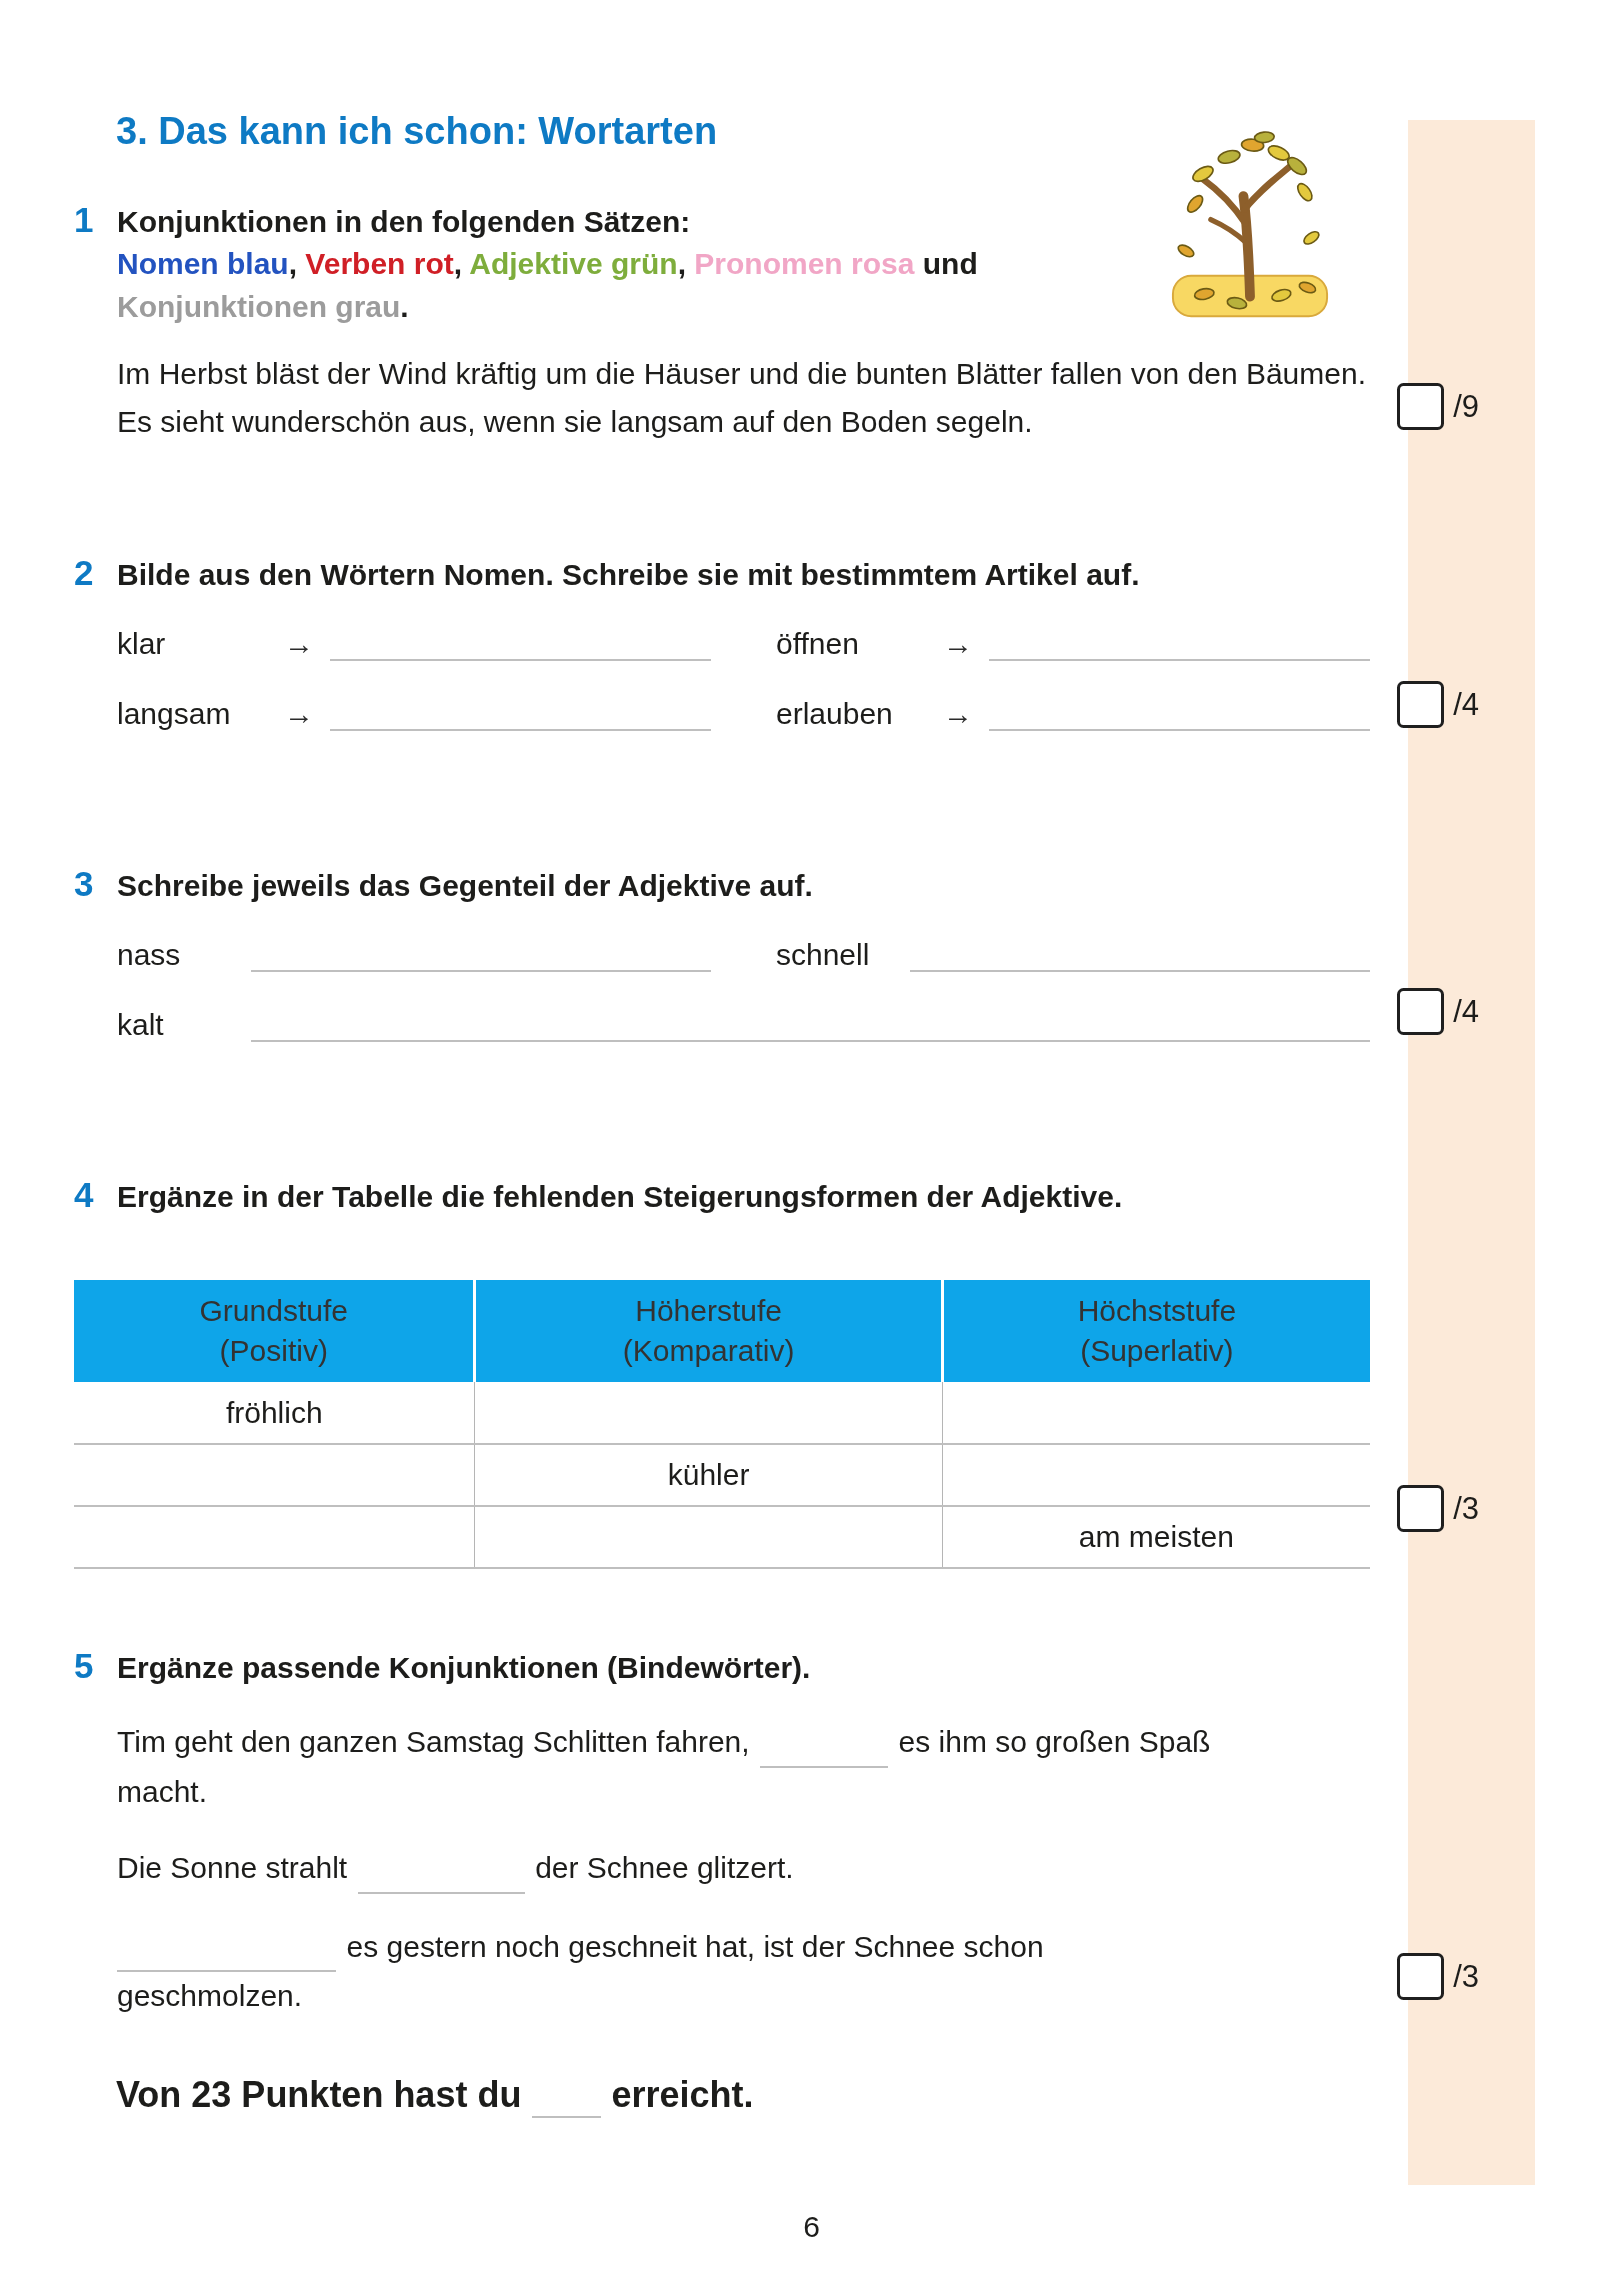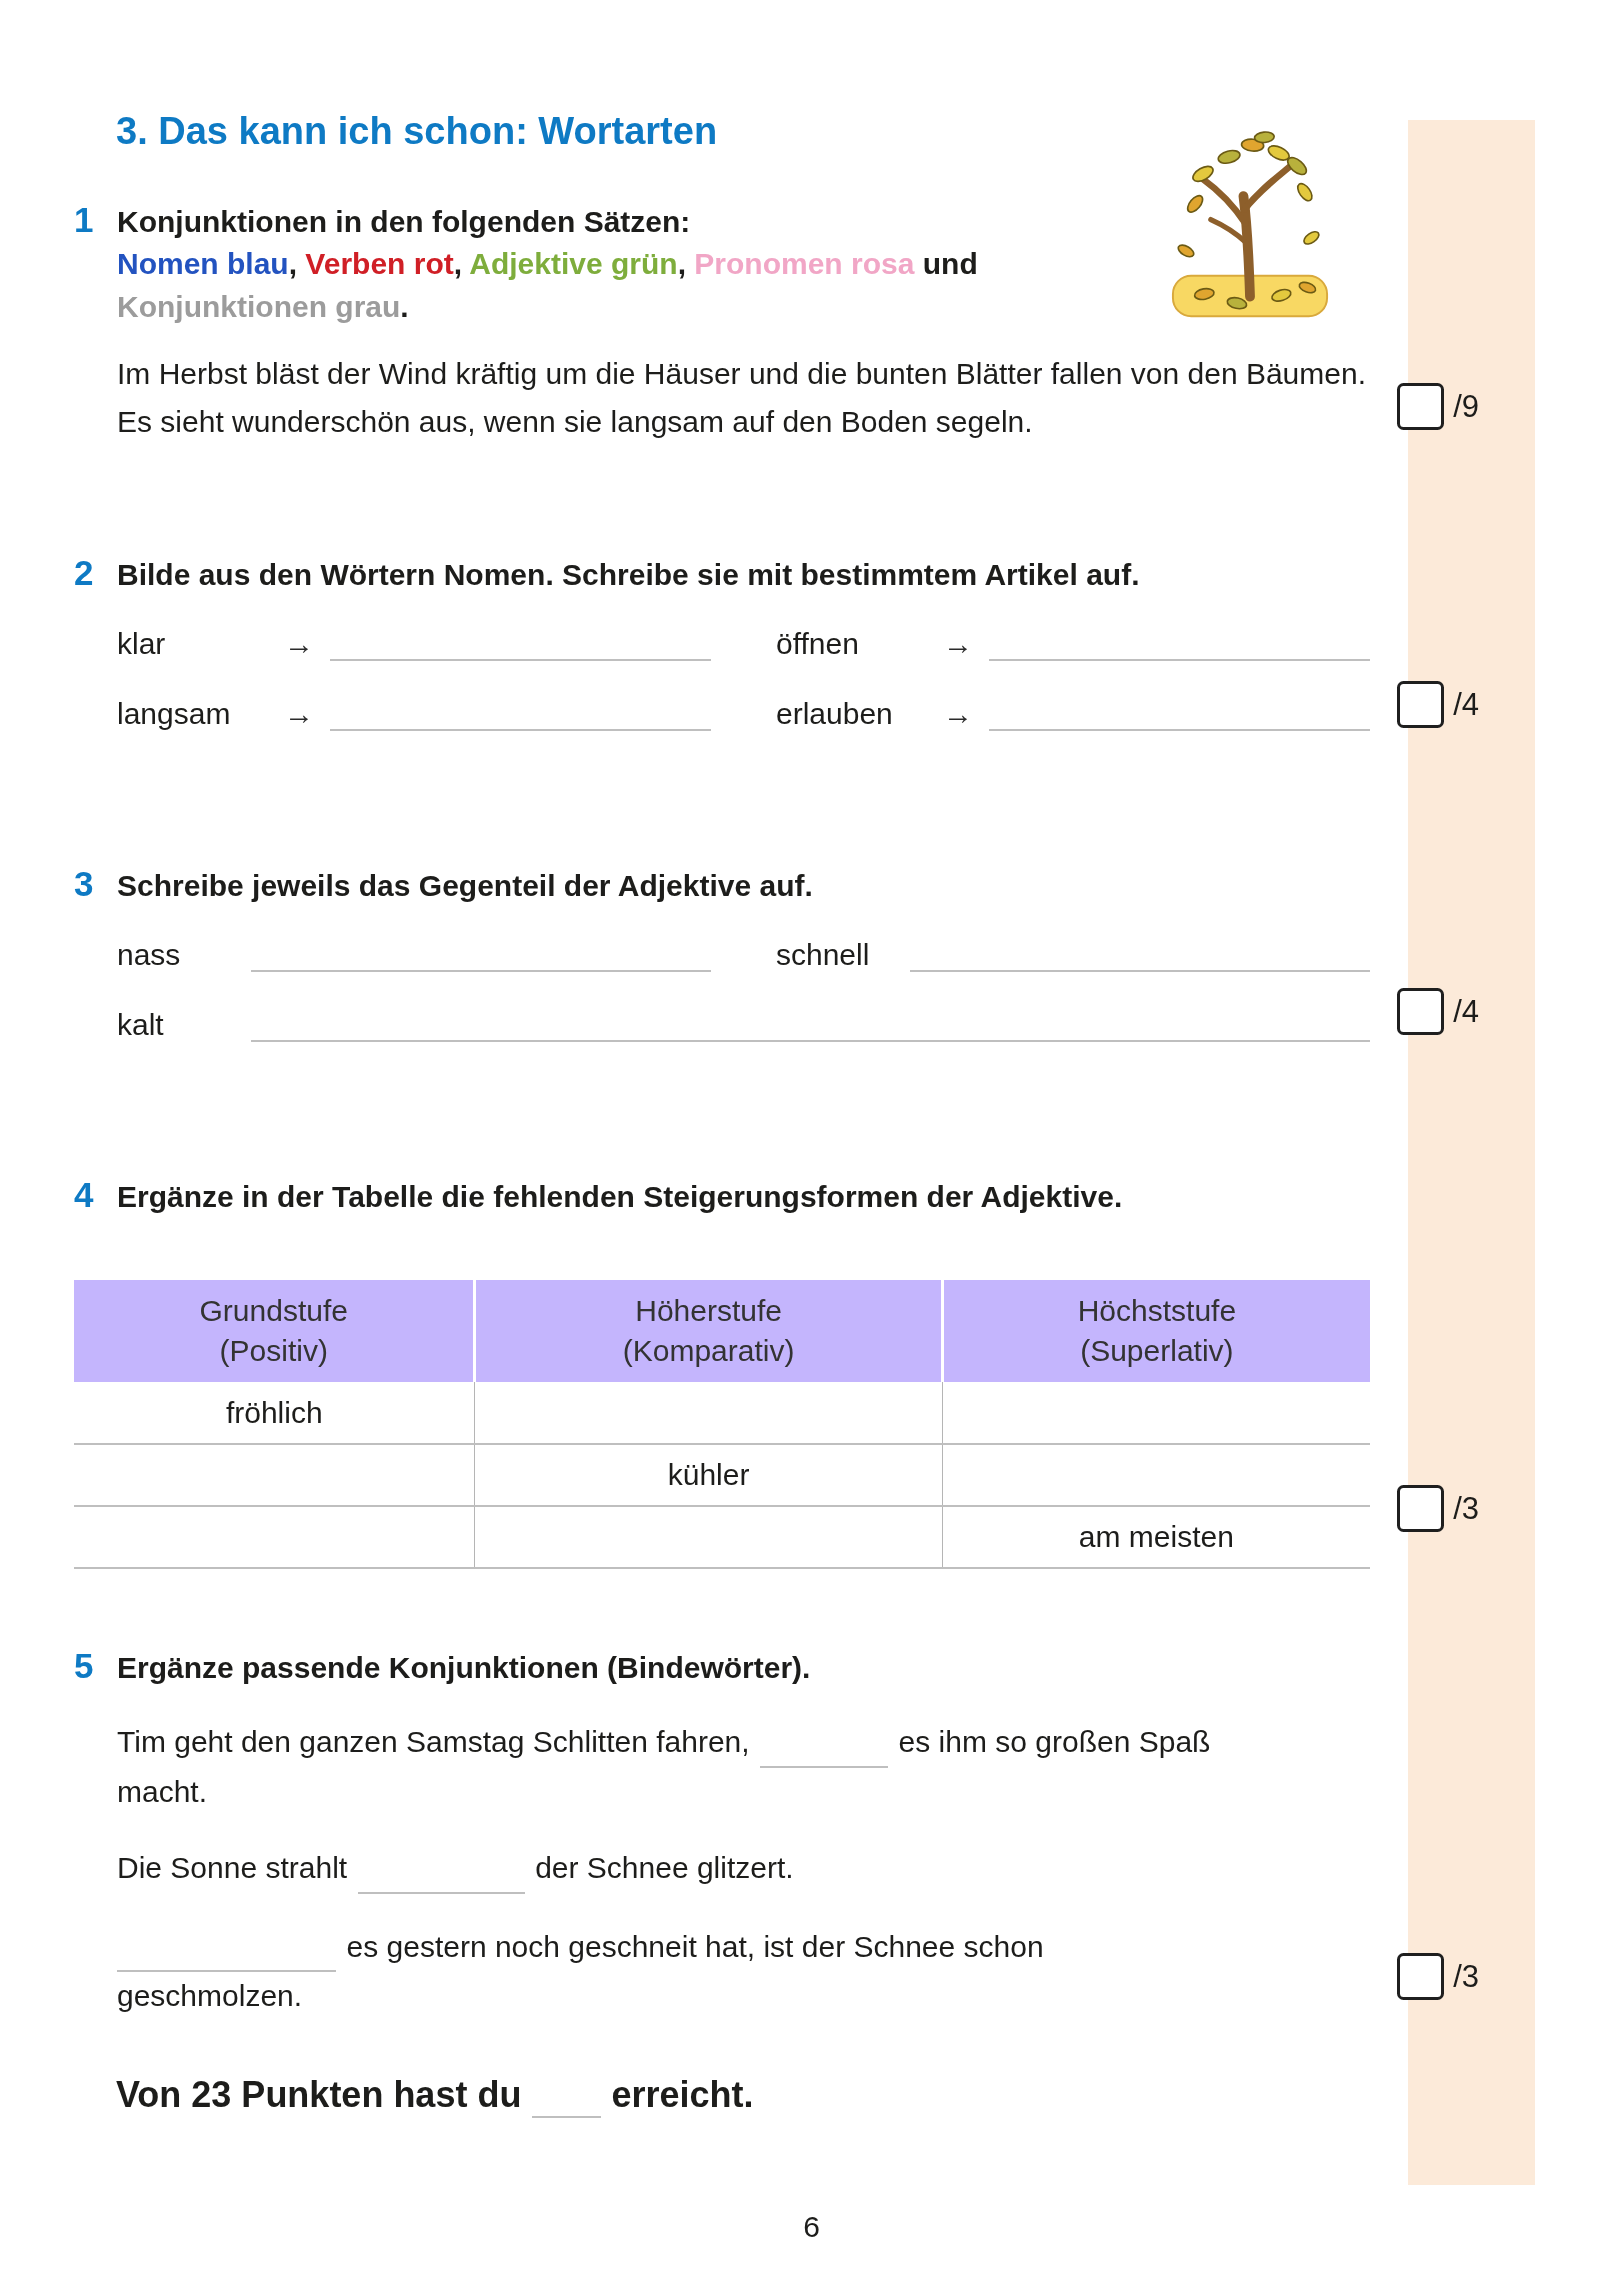--- a/index.html
+++ b/index.html
@@ -33,21 +33,21 @@
   .pair{ flex:1; display:flex; align-items:flex-end; min-width:0; }
   .word2{ flex:0 0 167px; }
   .word3{ flex:0 0 134px; }
   .arrow{ flex:0 0 46px; font-size:30px; color:#2a2a2a; }
   .wline{ flex:1; border-bottom:2px solid #bfbfbf; }
   .wline::after{ content:"\200b"; }
 
   
   .comp-table{ width:100%; border-collapse:collapse; margin-top:33px; font-size:30px; }
   .comp-table thead th{
-    background:#c4b5fd; font-weight:normal; color:#333333; padding:10.5px 0;
+    background:#0ea5e9; font-weight:normal; color:#333333; padding:10.5px 0;
     line-height:1.35; border-left:3.3px solid #ffffff; border-right:3.3px solid #ffffff;
   }
   .comp-table thead th:first-child{ border-left:none; }
   .comp-table thead th:last-child{ border-right:none; }
   .comp-table tbody td{
     height:62px; text-align:center; vertical-align:middle;
     border-left:1.3px solid #b5b5b5; border-right:1.3px solid #b5b5b5; border-bottom:2px solid #bfbfbf;
   }
   .comp-table tbody td:first-child{ border-left:none; }
   .comp-table tbody td:last-child{ border-right:none; }

